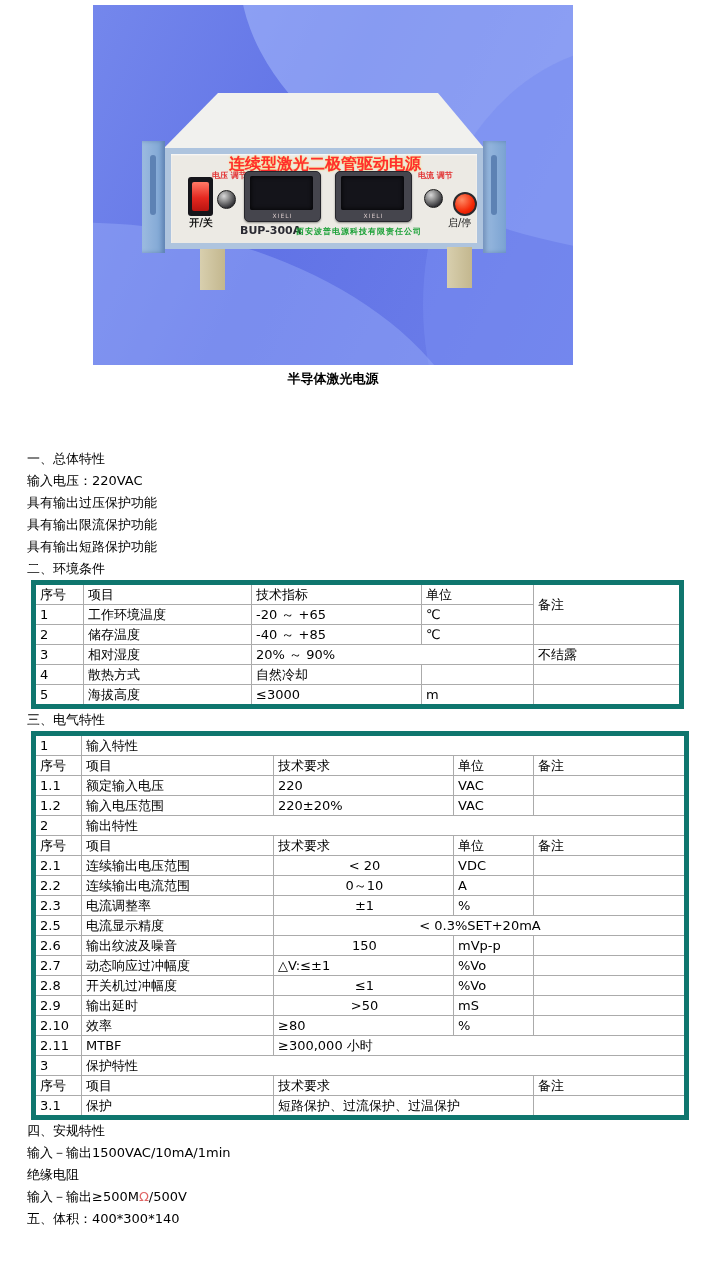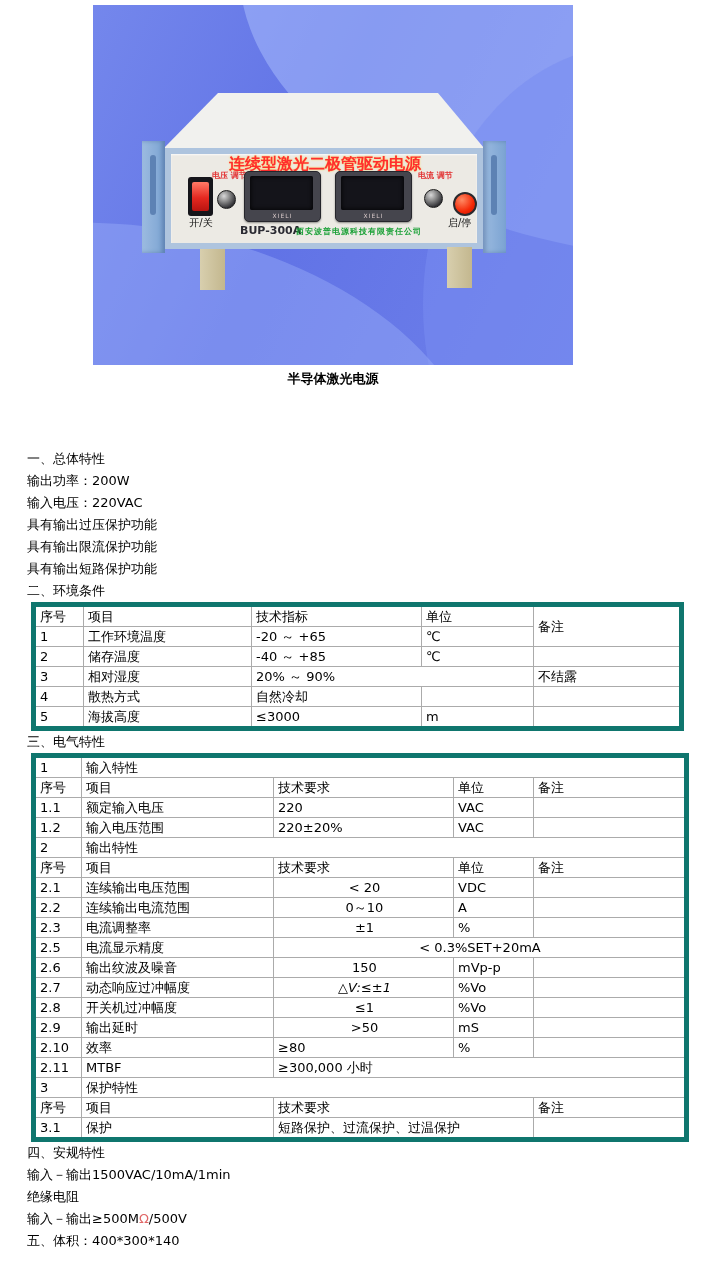--- a/index.html
+++ b/index.html
@@ -24,21 +24,21 @@
   .flange.fl-r{left:390px;box-shadow:inset 3px 0 4px rgba(40,70,120,.35);}
   .slot{position:absolute;left:8px;top:14px;width:6px;height:60px;background:#5d82b4;border-radius:3px;}
   .dev-face{position:absolute;left:72px;top:143px;width:318px;height:101px;background:#aec4de;}
   .dev-panel{position:absolute;left:78px;top:149px;width:306px;height:89px;background:#eceae4;
              box-shadow:inset 0 1px 2px rgba(255,255,255,.8);}
   .banner{position:absolute;left:110px;top:149px;width:244px;text-align:center;font-size:16px;font-weight:bold;
           color:#ff2e2e;text-shadow:0 0 2px #ffd24a;white-space:nowrap;overflow:hidden;}
   .rocker{position:absolute;left:95px;top:172px;width:25px;height:39px;background:#15151a;border-radius:3px;}
   .rocker-in{position:absolute;left:4px;top:5px;width:17px;height:29px;border-radius:2px;
              background:linear-gradient(180deg,#ff7a66 0%,#e42820 55%,#b81410 100%);}
-  .lbl-onoff{position:absolute;left:90px;top:211px;width:36px;font-size:10px;color:#111;text-align:center;white-space:nowrap;}
+  .lbl-onoff{position:absolute;left:90px;top:211px;width:36px;font-size:10px;color:#111;text-align:center;white-space:nowrap;font-weight:bold;}
   .lbl-red{position:absolute;font-size:8px;color:#e23333;font-weight:bold;white-space:nowrap;}
   .lbl-v{left:119px;top:165px;}
   .lbl-c{left:325px;top:165px;}
   .knob{position:absolute;width:17px;height:17px;border-radius:50%;
         background:radial-gradient(circle at 35% 30%,#d8d8d8 0%,#8a8a8a 35%,#2f2f33 75%);
         border:1px solid #1c1c1c;}
   .knob.k1{left:124px;top:185px;}
   .knob.k2{left:331px;top:184px;}
   .display{position:absolute;top:166px;width:75px;height:49px;background:#45454d;border-radius:5px;
            border:1px solid #26262c;box-shadow:0 1px 2px rgba(0,0,0,.4);}
@@ -107,21 +107,20 @@
     <div class="company">西安波普电源科技有限责任公司</div>
     <div class="foot ft-l"></div>
     <div class="foot ft-r"></div>
   </div>
 
   <div class="caption">半导体激光电源</div>
 
   <div class="gap"></div>
 
   <p class="line">一、总体特性</p>
-  <p class="line">输出功率：200W</p>
   <p class="line">输入电压：220VAC</p>
   <p class="line">具有输出过压保护功能</p>
   <p class="line">具有输出限流保护功能</p>
   <p class="line">具有输出短路保护功能</p>
 
   <p class="line">二、环境条件</p>
 
   <table class="spec" style="width:648px;">
     <colgroup>
       <col style="width:50px">
@@ -250,21 +249,21 @@
         <tr>
           <td>2.6</td>
           <td>输出纹波及噪音</td>
           <td style="text-align: center;">150</td>
           <td>mVp-p</td>
           <td></td>
         </tr>
         <tr>
           <td>2.7</td>
           <td>动态响应过冲幅度</td>
-          <td style="text-align: center; font-style: italic;">△V:≤±1</td>
+          <td style="">△V:≤±1</td>
           <td>%Vo</td>
           <td></td>
         </tr>
         <tr>
           <td>2.8</td>
           <td>开关机过冲幅度</td>
           <td style="text-align: center;">≤1</td>
           <td>%Vo</td>
           <td></td>
         </tr>

